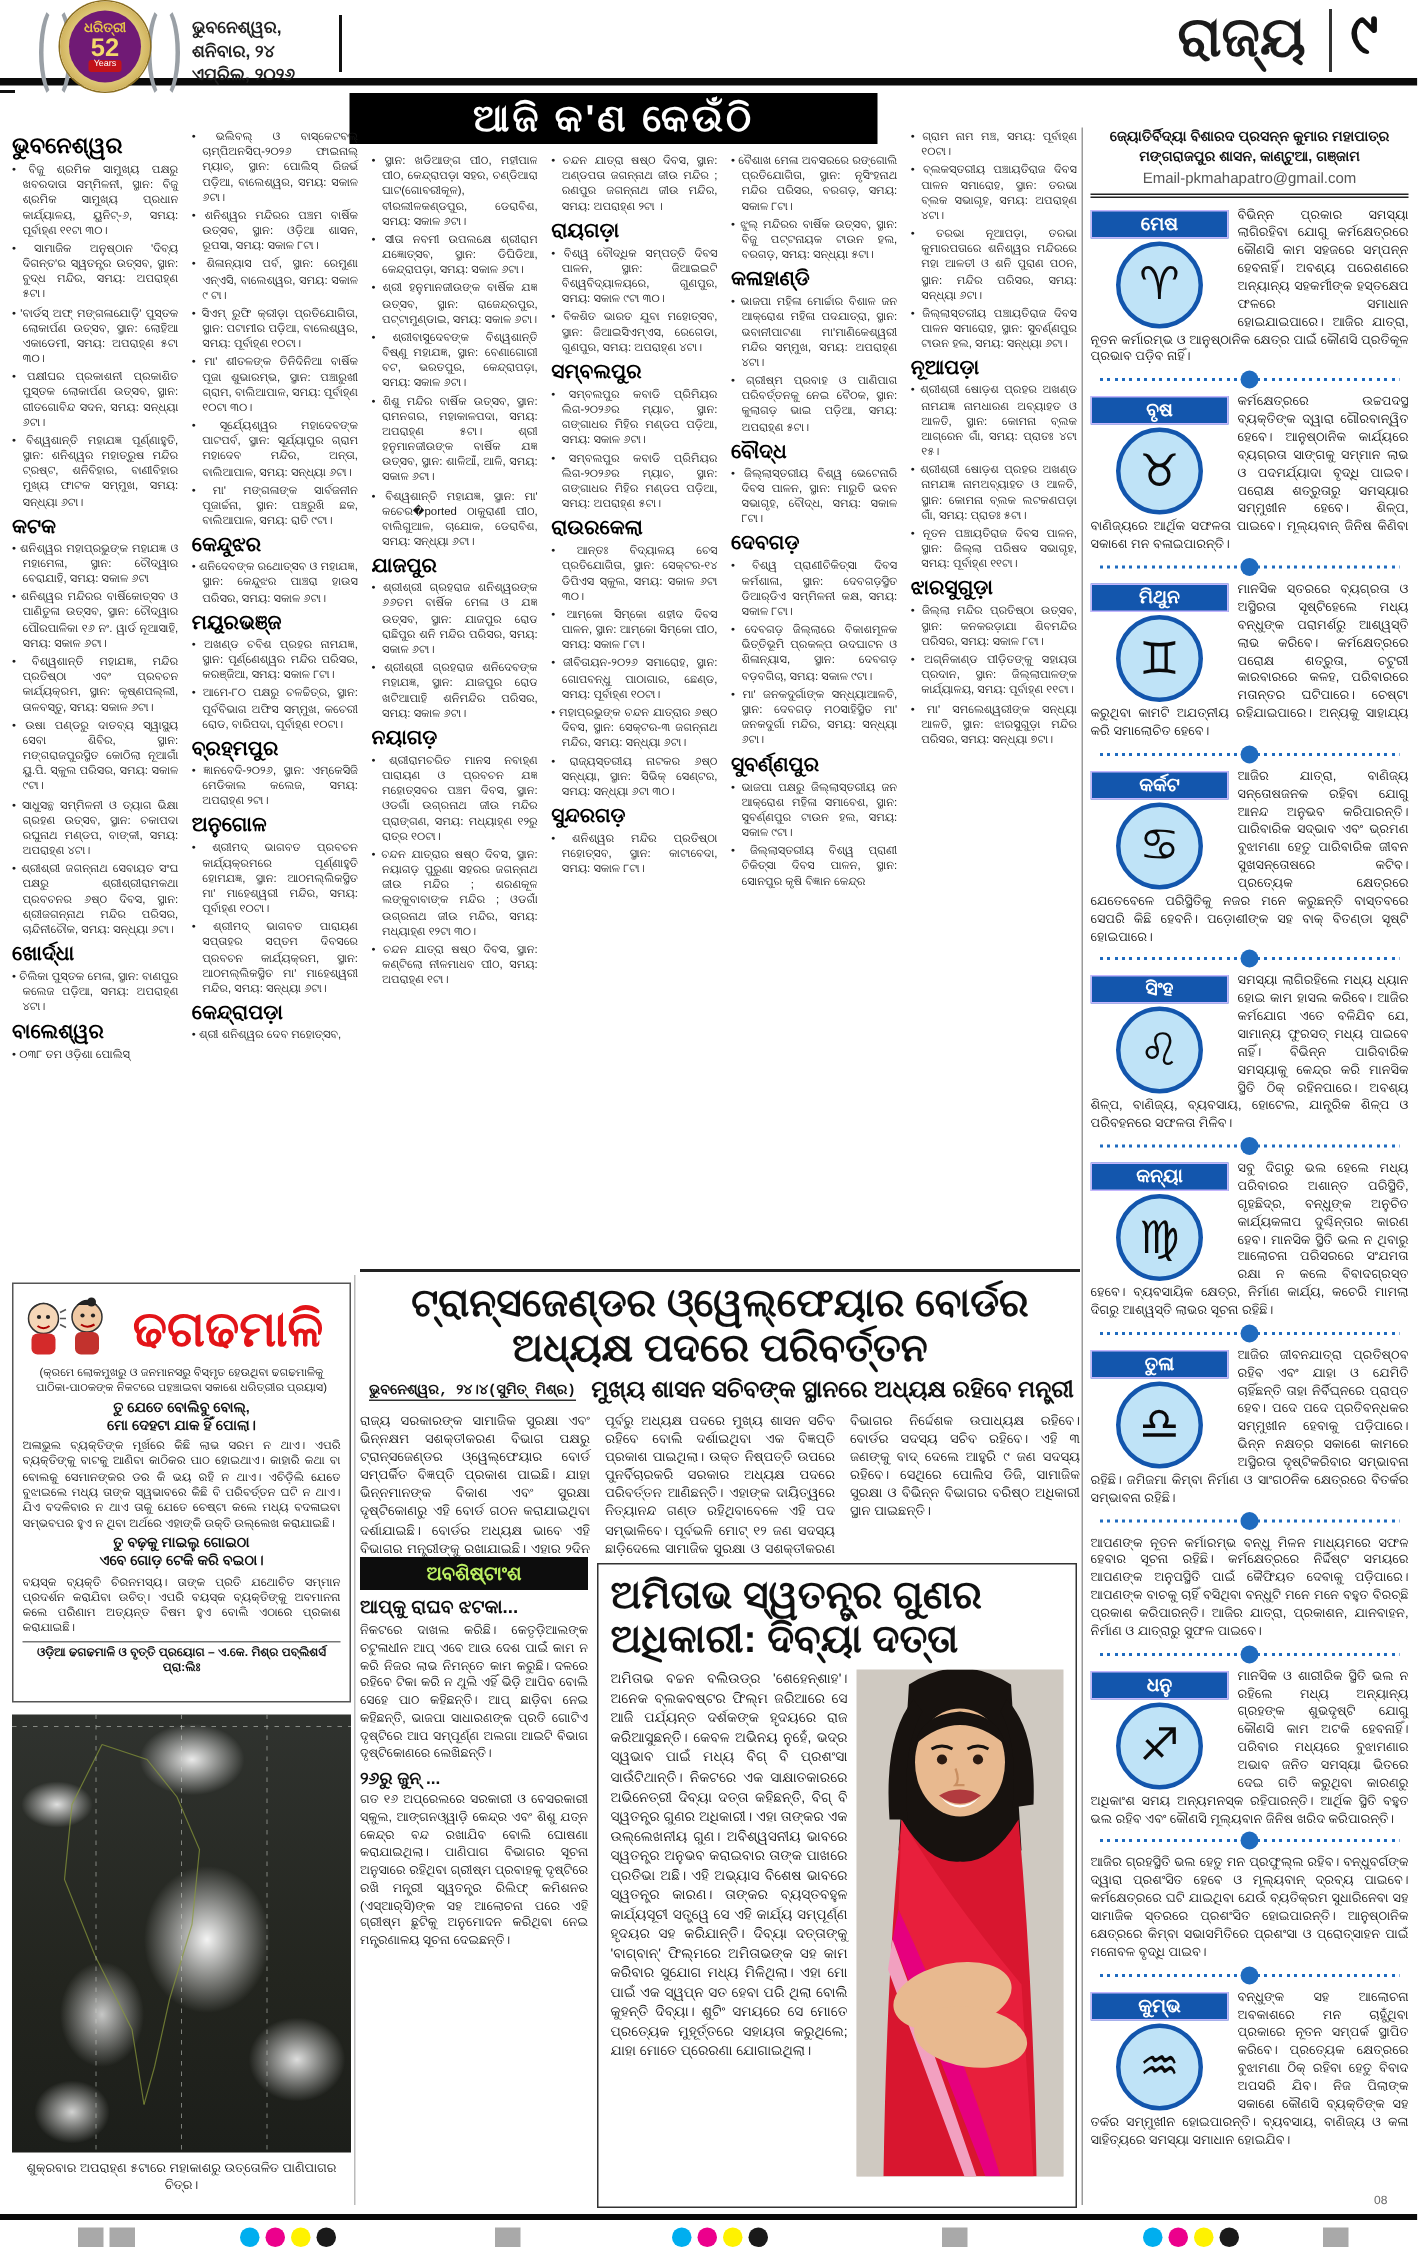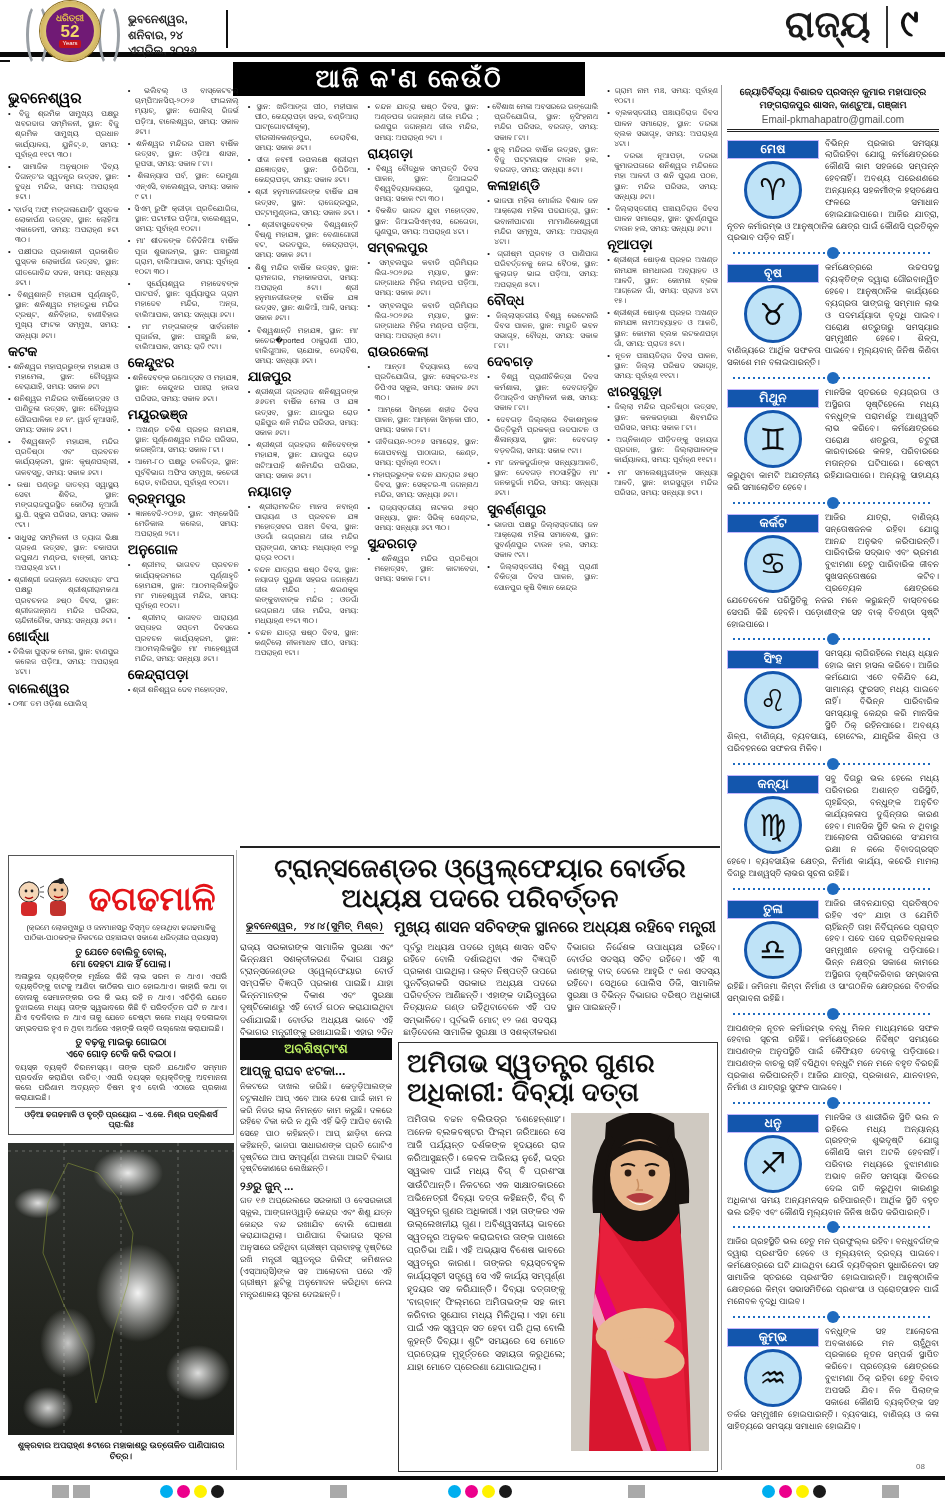--- a/index.html
+++ b/index.html
@@ -24,38 +24,38 @@
   #cols{position:absolute;left:8px;top:86px;width:710px;height:756px;display:flex;gap:9px;overflow:hidden;}
   .col{width:111px;overflow:hidden;}
   .col.pad{padding-top:16px;}
   .city-h{font-size:13.5px;font-weight:bold;margin:3px 0 2px 0;color:#000;}
   .city-h.big{font-size:15px;}
   .item{font-size:7.6px;line-height:1.34;text-align:justify;padding-left:7px;text-indent:-7px;margin-bottom:2px;color:#1a1a1a;}
   .item::before{content:"• ";}
   .vline1{position:absolute;left:721px;top:85px;width:1px;height:1385px;background:#9a9a9a;}
   .vline2{position:absolute;left:236px;top:850px;width:1px;height:620px;background:#bbb;}
   
-  .cartoon{position:absolute;left:8px;top:855px;width:226px;height:280px;border:1px solid #555;box-sizing:border-box;padding:20px 6px;}
+  .cartoon{position:absolute;left:8px;top:855px;width:226px;height:280px;border:1px solid #555;box-sizing:border-box;padding:7px 6px;}
   .ct-head{display:flex;align-items:center;gap:4px;}
   .ct-title{color:#e31418;font-size:33px;font-weight:bold;flex:1;text-align:center;line-height:1;}
   .ct-intro{font-size:7.5px;text-align:center;margin:3px 0;line-height:1.3;}
   .ct-verse{font-size:9.5px;font-weight:bold;text-align:center;line-height:1.3;margin:2px 0;}
   .ct-para{font-size:7.8px;text-align:justify;line-height:1.32;margin:2px 0;}
   .ct-credit{font-size:8px;font-weight:bold;text-align:center;border-top:1px solid #777;padding-top:2px;margin-top:3px;}
   
   .map{position:absolute;left:8px;top:1143px;width:226px;height:292px;background:
       radial-gradient(34px 22px at 30px 60px,rgba(255,255,255,.85),rgba(255,255,255,0) 70%),
       radial-gradient(50px 34px at 120px 30px,rgba(255,255,255,.9),rgba(255,255,255,0) 70%),
       radial-gradient(60px 70px at 130px 150px,rgba(255,255,255,.95),rgba(255,255,255,0) 70%),
       radial-gradient(40px 50px at 60px 200px,rgba(240,240,240,.8),rgba(255,255,255,0) 70%),
       radial-gradient(46px 40px at 190px 230px,rgba(255,255,255,.85),rgba(255,255,255,0) 70%),
       radial-gradient(36px 30px at 40px 265px,rgba(255,255,255,.8),rgba(255,255,255,0) 70%),
       linear-gradient(180deg,#30332f 0%,#23251f 60%,#1c1e1a 100%);}
   .map svg{position:absolute;left:0;top:0;}
-  .map-cap{position:absolute;left:8px;top:1440px;width:226px;font-size:8.5px;font-weight:bold;text-align:center;}
+  .map-cap{position:absolute;left:8px;top:1440px;width:226px;font-size:8.5px;font-weight:normal;text-align:center;}
   
   .tg{position:absolute;left:240px;top:846px;width:480px;border-top:2px solid #222;padding-top:6px;}
   .tg-head{font-size:26px;font-weight:bold;text-align:center;line-height:1.15;}
   .tg-row{display:flex;margin-top:4px;align-items:center;}
   .tg-byline{width:150px;font-size:9.5px;font-weight:bold;text-align:center;font-family:Liberation Mono, monospace;}
   .tg-byline span{border-bottom:1px solid #333;padding-bottom:1px;}
   .tg-sub{flex:1;font-size:15.5px;font-weight:bold;text-align:center;}
   .tg-body{margin-top:5px;column-count:3;column-gap:10px;font-size:8.8px;line-height:1.38;text-align:justify;height:112px;overflow:hidden;}
   
   .rem{position:absolute;left:240px;top:1038px;width:152px;height:436px;overflow:hidden;}

